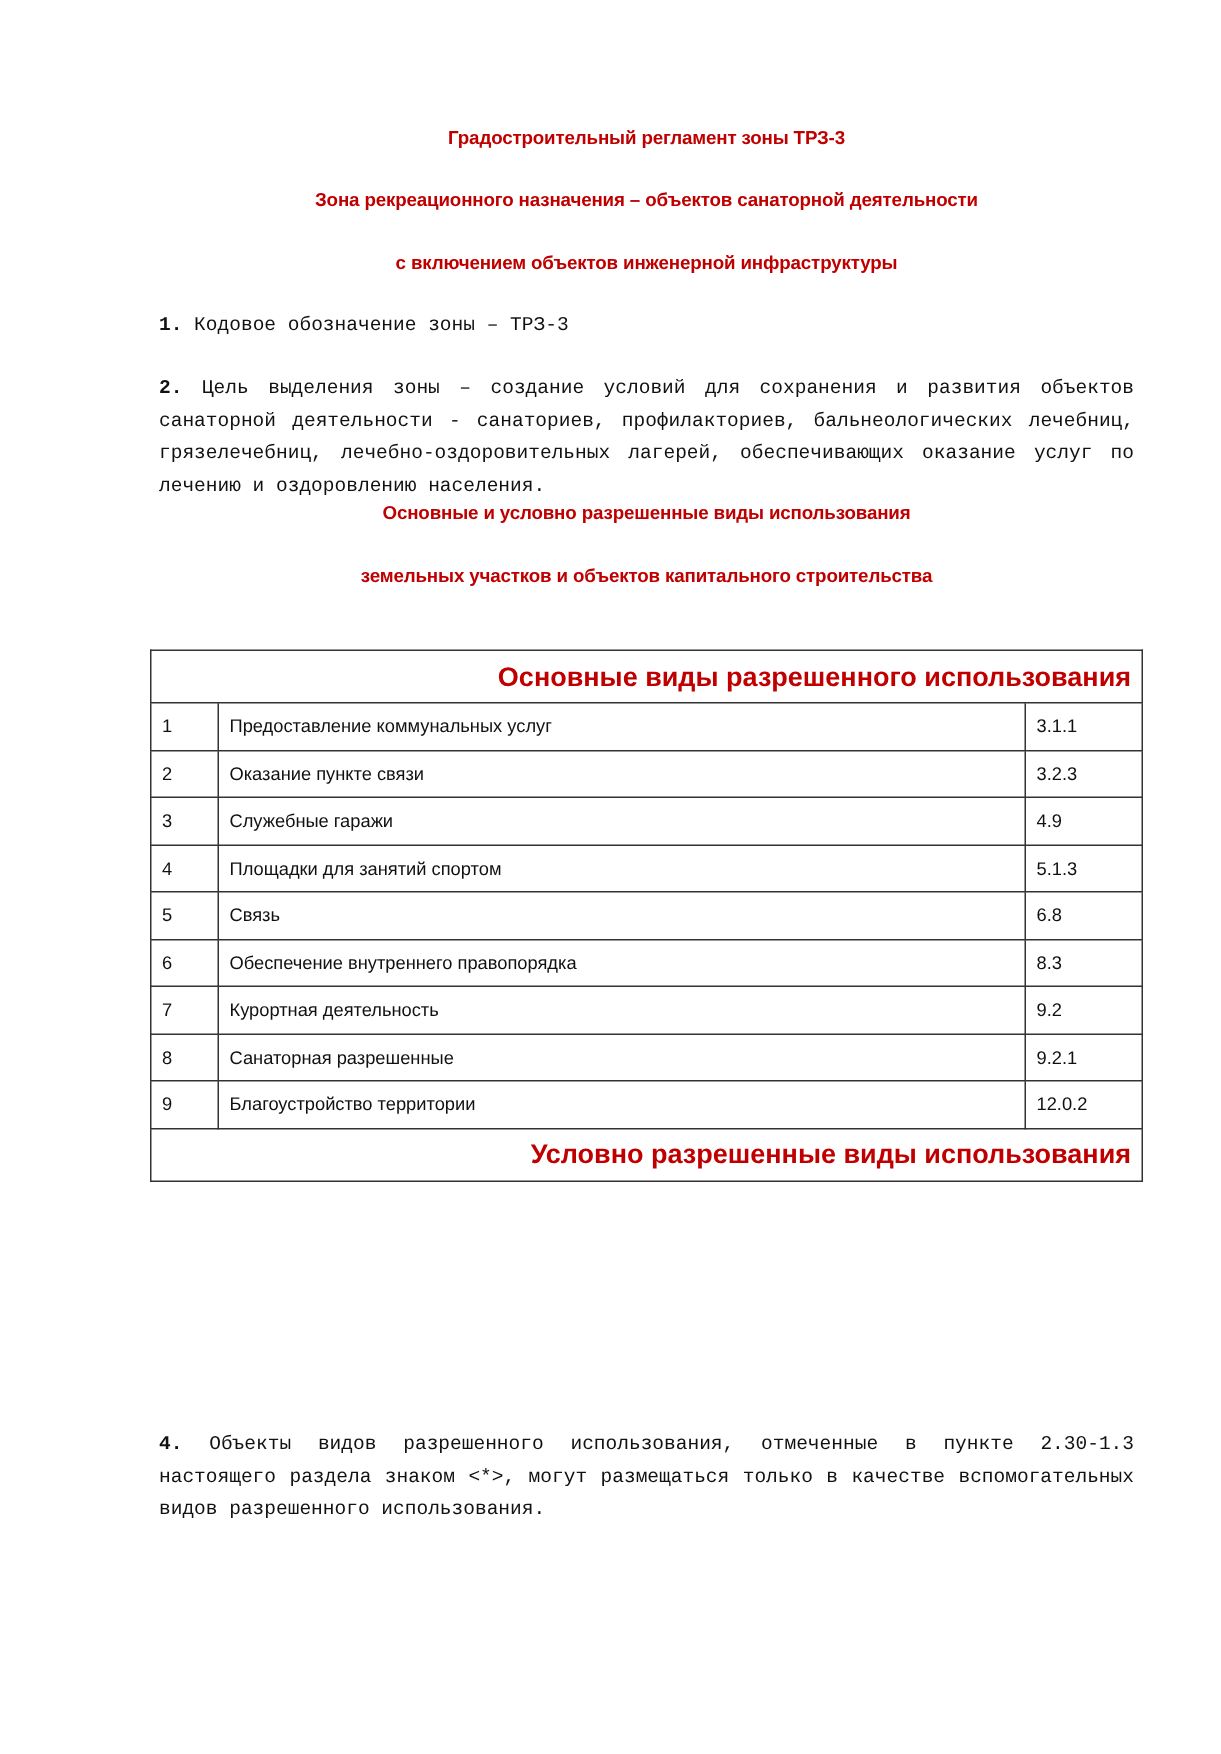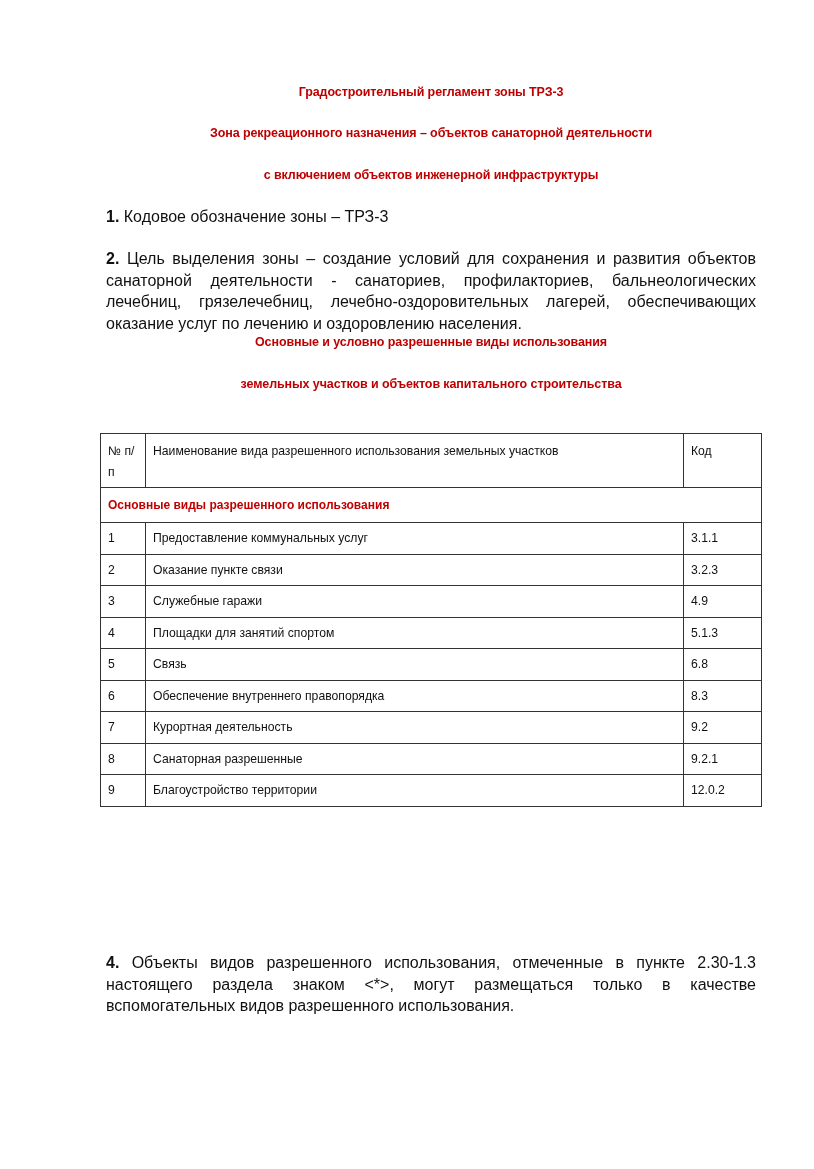--- a/index.html
+++ b/index.html
@@ -6,35 +6,36 @@
   body {
     width: 814px; height: 1169px; position: relative; overflow: hidden;
     font-family: "Liberation Sans", sans-serif; color: #111;
   }
   .red-heading {
     position: absolute; left: 0; width: 862px; text-align: center;
     color: #c00000; font-weight: bold; font-size: 12.5px; letter-spacing: -0.1px;
   }
   .para {
     position: absolute; left: 106px; width: 650px;
-    font-size: 16px; line-height: 21.5px; text-align: justify;
+    font-size: 13px; line-height: 21.5px; text-align: justify;
     text-align-last: left;
+    font-family: Liberation Mono, monospace;
   }
   .para b { font-weight: bold; }
   table.reg {
     position: absolute; left: 100px; top: 433px; width: 662px;
     border-collapse: collapse; font-size: 12.2px;
   }
   table.reg td {
     border: 1.5px solid #333; padding: 0 7px; vertical-align: middle;
   }
   table.reg td.num { width: 30px; }
   table.reg td.code { width: 63px; }
   tr.hdr td { vertical-align: top; padding-top: 7px; height: 46px; line-height: 21px; }
-  tr.section td { text-align: left; color: #c00000; font-weight: bold; height: 34px; font-size: 12px; }
+  tr.section td { text-align: right; color: #c00000; font-weight: bold; height: 34px; font-size: 18px; }
   tr.row td { height: 30.5px; }
 </style>
 </head>
 <body>
 
 <div class="red-heading" style="top:85px;">Градостроительный регламент зоны ТРЗ-3</div>
 <div class="red-heading" style="top:126px;">Зона рекреационного назначения – объектов санаторной деятельности</div>
 <div class="red-heading" style="top:168px;">с включением объектов инженерной инфраструктуры</div>
 
 <div class="para" style="top:206px;">
@@ -43,25 +44,20 @@
 
 <div class="para" style="top:248px;">
   <b>2.</b><span> Цель выделения зоны – создание условий для сохранения и развития объектов санаторной деятельности - санаториев, профилакториев, бальнеологических лечебниц, грязелечебниц, лечебно-оздоровительных лагерей, обеспечивающих оказание услуг по лечению и оздоровлению населения.</span>
 </div>
 
 <div class="red-heading" style="top:335px;">Основные и условно разрешенные виды использования</div>
 <div class="red-heading" style="top:377px;">земельных участков и объектов капитального строительства</div>
 
 <table class="reg">
   <tbody id="tbody">
-    <tr class="hdr">
-      <td class="num">№ п/п</td>
-      <td>Наименование вида разрешенного использования земельных участков</td>
-      <td class="code">Код</td>
-    </tr>
     <tr class="section">
       <td colspan="3">Основные виды разрешенного использования</td>
     </tr>
     <tr class="row">
         <td class="num">1</td>
         <td>Предоставление коммунальных услуг</td>
         <td class="code">3.1.1</td>
       </tr>
     <tr class="row">
         <td class="num">2</td>
@@ -96,18 +92,21 @@
     <tr class="row">
         <td class="num">8</td>
         <td>Санаторная разрешенные</td>
         <td class="code">9.2.1</td>
       </tr>
     <tr class="row">
         <td class="num">9</td>
         <td>Благоустройство территории</td>
         <td class="code">12.0.2</td>
       </tr>
+    <tr class="section">
+      <td colspan="3">Условно разрешенные виды использования</td>
+    </tr>
   </tbody>
 </table>
 
 <div class="para" style="top:952px;">
   <b>4.</b><span> Объекты видов разрешенного использования, отмеченные в пункте 2.30-1.3 настоящего раздела знаком &lt;*&gt;, могут размещаться только в качестве вспомогательных видов разрешенного использования.</span>
 </div>
 
 </body></html>

